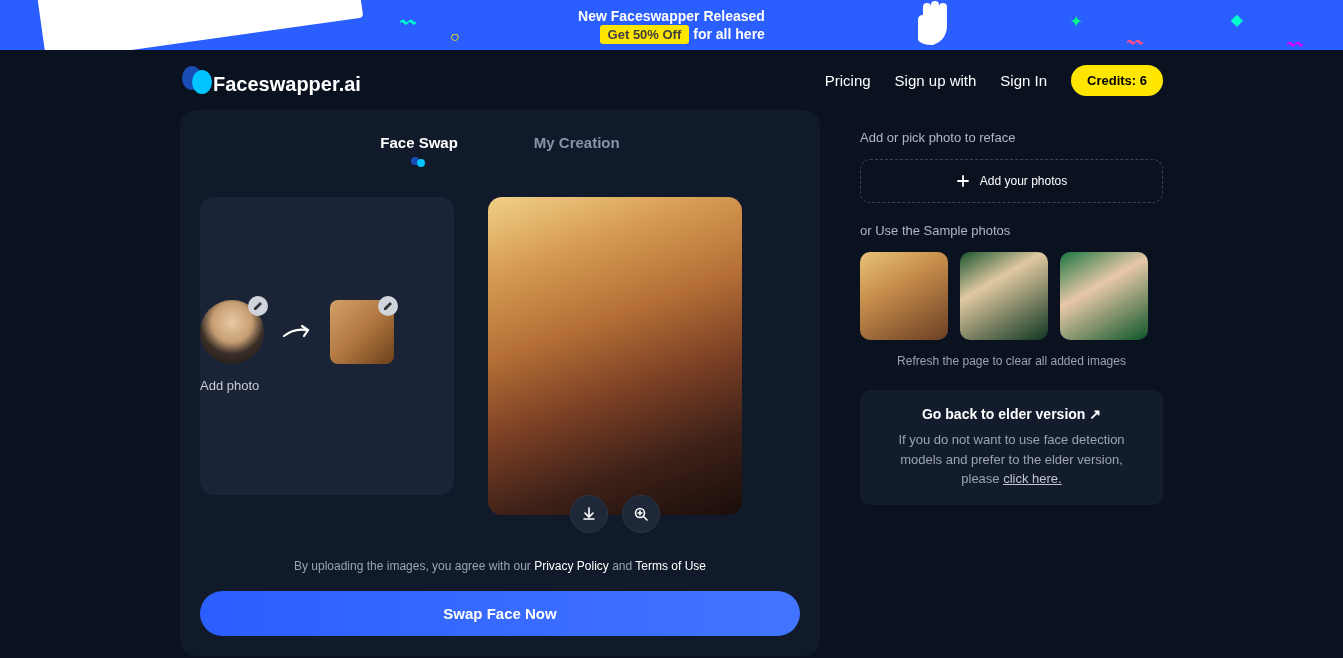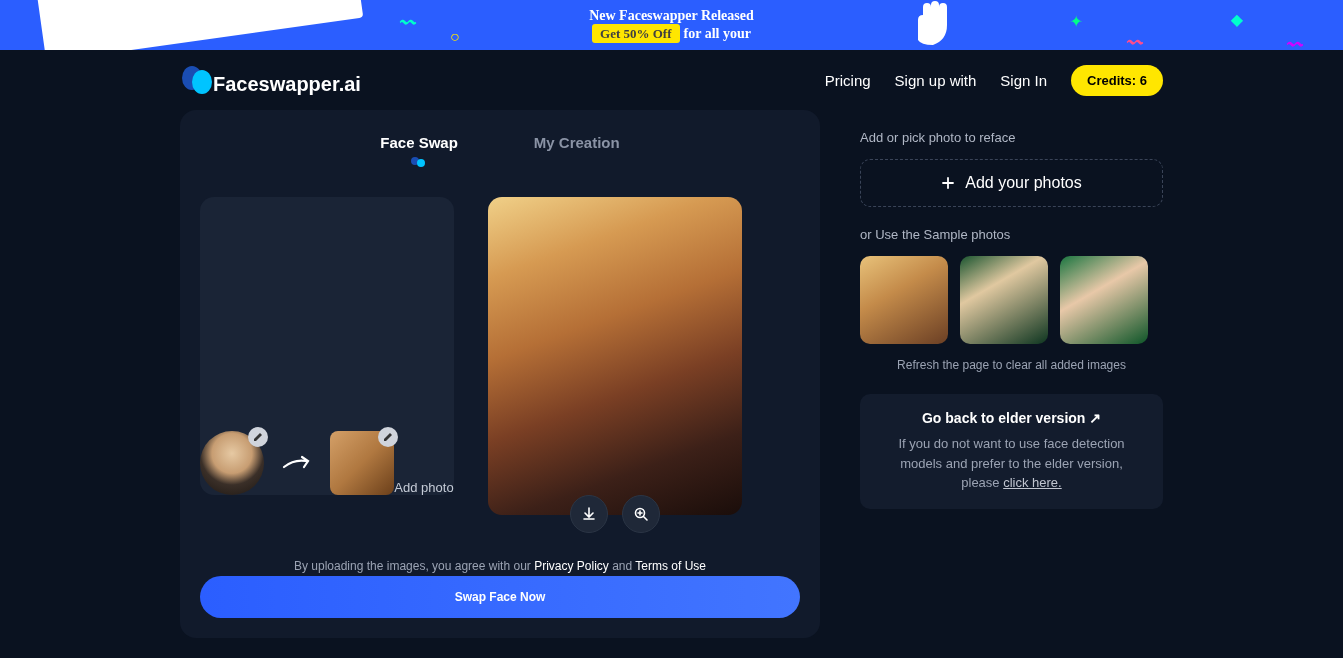--- a/index.html
+++ b/index.html
@@ -15,21 +15,21 @@
 
 .banner {
   background: #2b5eff;
   height: 50px;
   position: relative;
   display: flex;
   align-items: center;
   justify-content: center;
   overflow: hidden;
 }
-.banner-text { text-align: center; font-size: 14px; font-weight: 600; position: relative; z-index: 2; font-family: Liberation Serif, serif; }
+.banner-text { text-align: right; font-size: 14px; font-weight: 600; position: relative; z-index: 2; }
 .banner-text .line1 { display: block; margin-bottom: 2px; }
 .banner-text .highlight {
   background: #ffe600;
   color: #404040;
   padding: 2px 8px;
   border-radius: 3px;
   font-weight: 700;
   font-size: 13px;
   margin-right: 4px;
 }
@@ -79,22 +79,22 @@
 .tab-indicator::after { content: ''; position: absolute; width: 8px; height: 8px; background: #00c4ff; border-radius: 50%; left: 6px; top: 2px; }
 
 
 .workspace { display: flex; gap: 34px; align-items: flex-start; }
 .upload-area {
   width: 254px;
   height: 298px;
   background: #1a2436;
   border-radius: 14px;
   display: flex;
-  flex-direction: row;
-  align-items: flex-end;
+  flex-direction: column;
+  align-items: flex-start;
   justify-content: center;
 }
 .face-row { display: flex; align-items: center; gap: 18px; }
 .face-slot { position: relative; }
 .face-circle {
   width: 64px;
   height: 64px;
   border-radius: 50%;
   background: radial-gradient(circle at 50% 35%, #e6c9a3 0%, #c79d72 38%, #3a2f28 60%, #1a1410 100%);
   position: relative;
@@ -150,40 +150,40 @@
   align-items: center;
   justify-content: center;
   cursor: pointer;
   border: 1px solid #2b3545;
 }
 .round-btn svg { width: 16px; height: 16px; stroke: #fff; fill: none; }
 
 .terms { text-align: center; font-size: 12px; color: #9ba3b3; margin-top: 44px; }
 .terms a { color: #fff; text-decoration: none; }
 .swap-btn {
-  margin-top: 3px;
+  margin-top: 18px;
   width: 100%;
   background: linear-gradient(90deg, #2b5eff 0%, #4275ff 100%);
   color: #fff;
-  font-size: 12px;
+  font-size: 15px;
   font-weight: 700;
   padding: 14px;
   border-radius: 28px;
   text-align: center;
   cursor: pointer;
 }
 
 
 .right-label { font-size: 13px; color: #b0b7c5; margin-bottom: 14px; }
 .add-photos-box {
   border: 1px dashed #3a4458;
   border-radius: 10px;
   padding: 14px;
   text-align: center;
-  font-size: 16px;
+  font-size: 12px;
   color: #fff;
   cursor: pointer;
   display: flex;
   align-items: center;
   justify-content: center;
   gap: 10px;
   margin-bottom: 20px;
 }
 .samples { display: flex; gap: 12px; margin-bottom: 14px; }
 .sample {
@@ -218,21 +218,21 @@
   <span class="confetti" style="right:260px;top:12px;color:#00ff88">✦</span>
   <span class="confetti" style="right:200px;top:28px;color:#ff4d8d">〰</span>
   <span class="confetti" style="right:100px;top:10px;color:#00ffcc">◆</span>
   <span class="confetti" style="right:40px;top:30px;color:#d400ff">〰</span>
   <div style="position:absolute;left:40px;top:-30px;width:320px;height:70px;background:#fff;transform:rotate(-8deg);border-radius:4px"></div>
   <svg class="hand-svg" viewBox="0 0 60 60">
     <path d="M15 45 L15 25 Q15 20 20 20 L20 12 Q20 8 24 8 Q28 8 28 12 L28 10 Q28 6 32 6 Q36 6 36 10 L36 12 Q36 8 40 8 Q44 8 44 12 L44 30 Q44 45 30 50 Q18 50 15 45 Z" fill="#fff"></path>
   </svg>
   <div class="banner-text">
     <span class="line1">New Faceswapper Released</span>
-    <span class="highlight">Get 50% Off</span><span>for all your</span>
+    <span class="highlight">Get 50% Off</span><span>for all here</span>
   </div>
 </div>
 
 <div class="header">
   <div class="logo">
     <div class="logo-icon">
       <div class="logo-circle1"></div>
       <div class="logo-circle2"></div>
     </div>
     <span class="logo-text">Faceswapper.ai</span>

